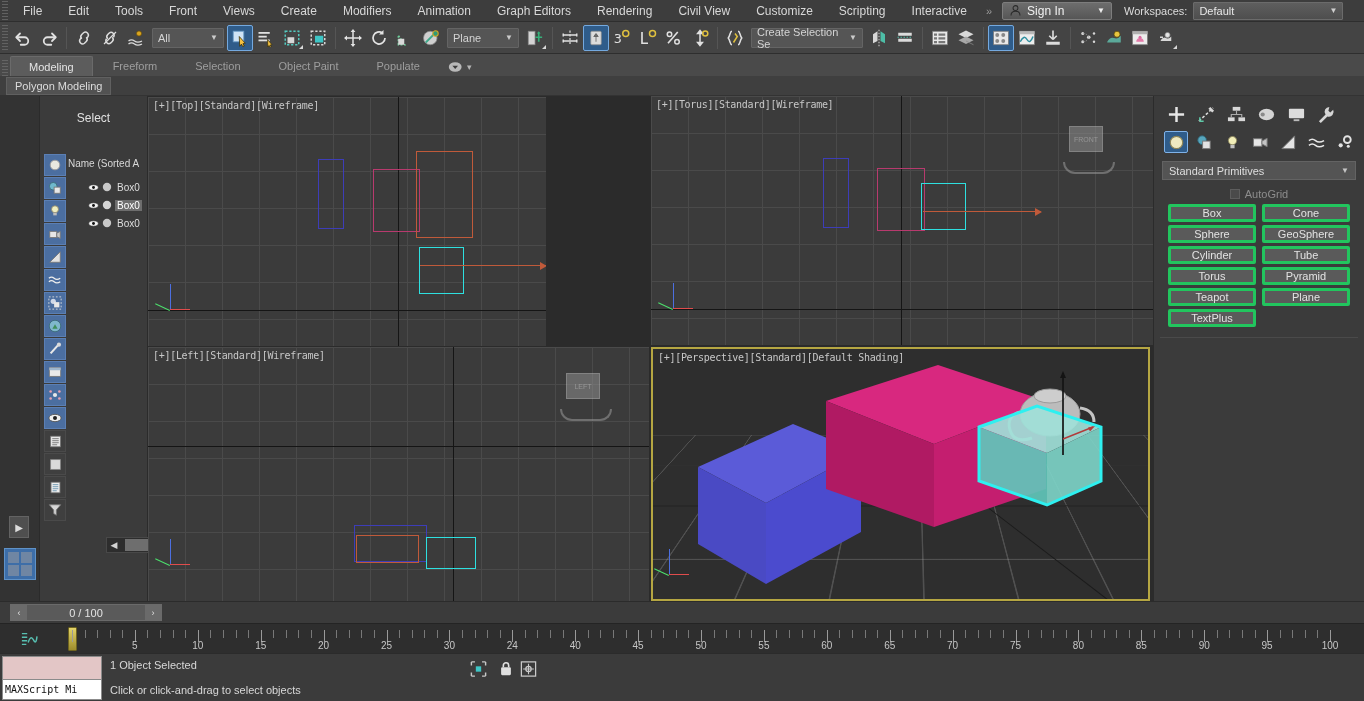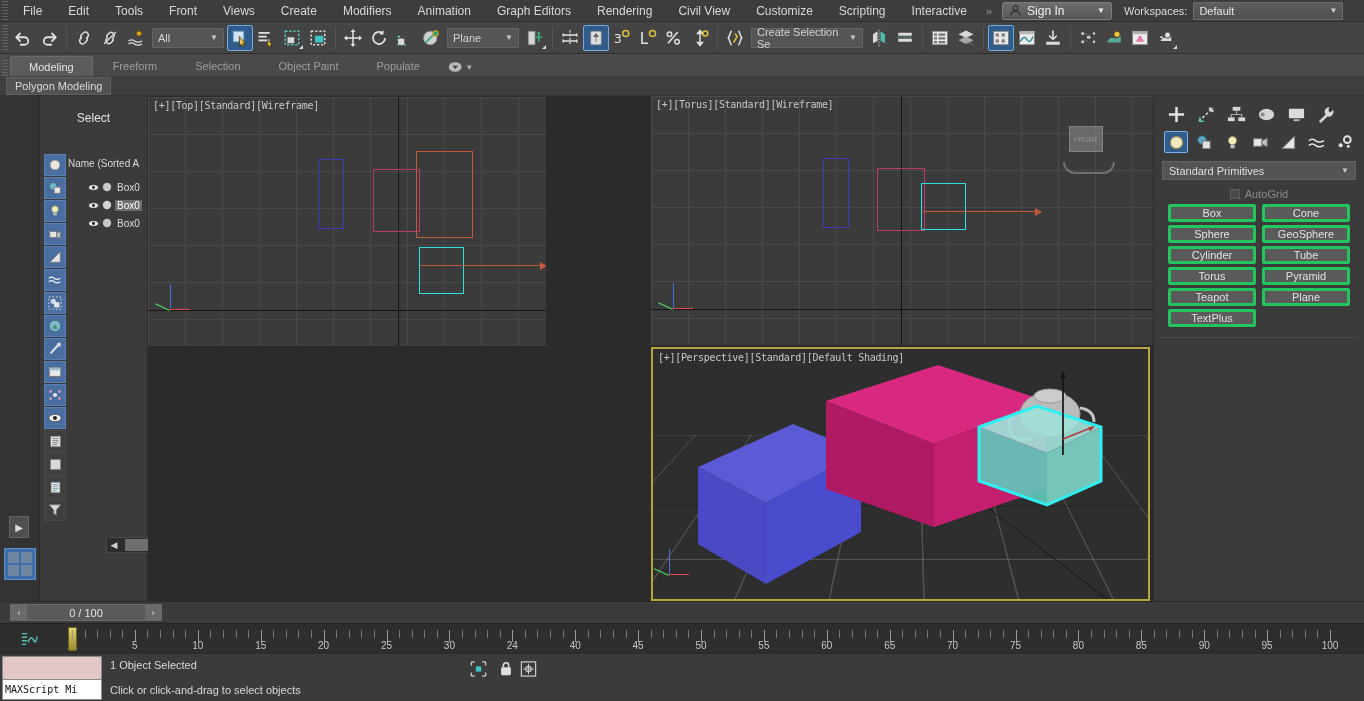--- a/index.html
+++ b/index.html
@@ -844,20 +844,38 @@
         <i class="tri-z"></i>
         <i class="tri-x"></i>
         <i class="tri-y"></i>
       </div>
       <div class="vcube" style="left:410px;top:20px">
         <div class="face" style="left:8px;top:10px;width:34px;height:26px">FRONT</div>
         <div style="position:absolute;left:2px;top:46px;width:52px;height:12px;border:2px solid #9a9a9a;border-top:none;border-radius:0 0 26px 26px"></div>
       </div>
     </div>
 
+    <div class="vp vp-left">
+      <div class="ortho-grid"></div>
+      <div class="axis-h" style="top:99px"></div>
+      <div class="axis-v" style="left:305px"></div>
+      <div class="vp-label">[+][Left][Standard][Wireframe]</div>
+      <div class="wire blue" style="left:206px;top:178px;width:73px;height:37px"></div>
+      <div class="wire orange" style="left:208px;top:188px;width:63px;height:28px"></div>
+      <div class="wire cyan" style="left:278px;top:190px;width:50px;height:32px"></div>
+      <div class="triad" style="left:20px;top:180px">
+        <i class="tri-z"></i>
+        <i class="tri-x"></i>
+        <i class="tri-y"></i>
+      </div>
+      <div class="vcube" style="left:410px;top:16px">
+        <div class="face" style="left:8px;top:10px;width:34px;height:26px">LEFT</div>
+        <div style="position:absolute;left:2px;top:46px;width:52px;height:12px;border:2px solid #9a9a9a;border-top:none;border-radius:0 0 26px 26px"></div>
+      </div>
+    </div>
 
     <div class="vp vp-persp">
       <div class="persp-grid"></div>
       <div class="pgrid-axis-x"></div>
       <div class="pgrid-axis-y"></div>
       <div class="vp-label">[+][Perspective][Standard][Default Shading]</div>
 
       <svg class="boxfig" style="left:40px;top:55px" width="230" height="185" viewBox="0 0 230 185">
         <polygon points="5,63 100,20 168,48 73,99" fill="#5b5bd8"></polygon>
         <polygon points="5,63 73,99 73,180 5,140" fill="#4a4ac4"></polygon>

